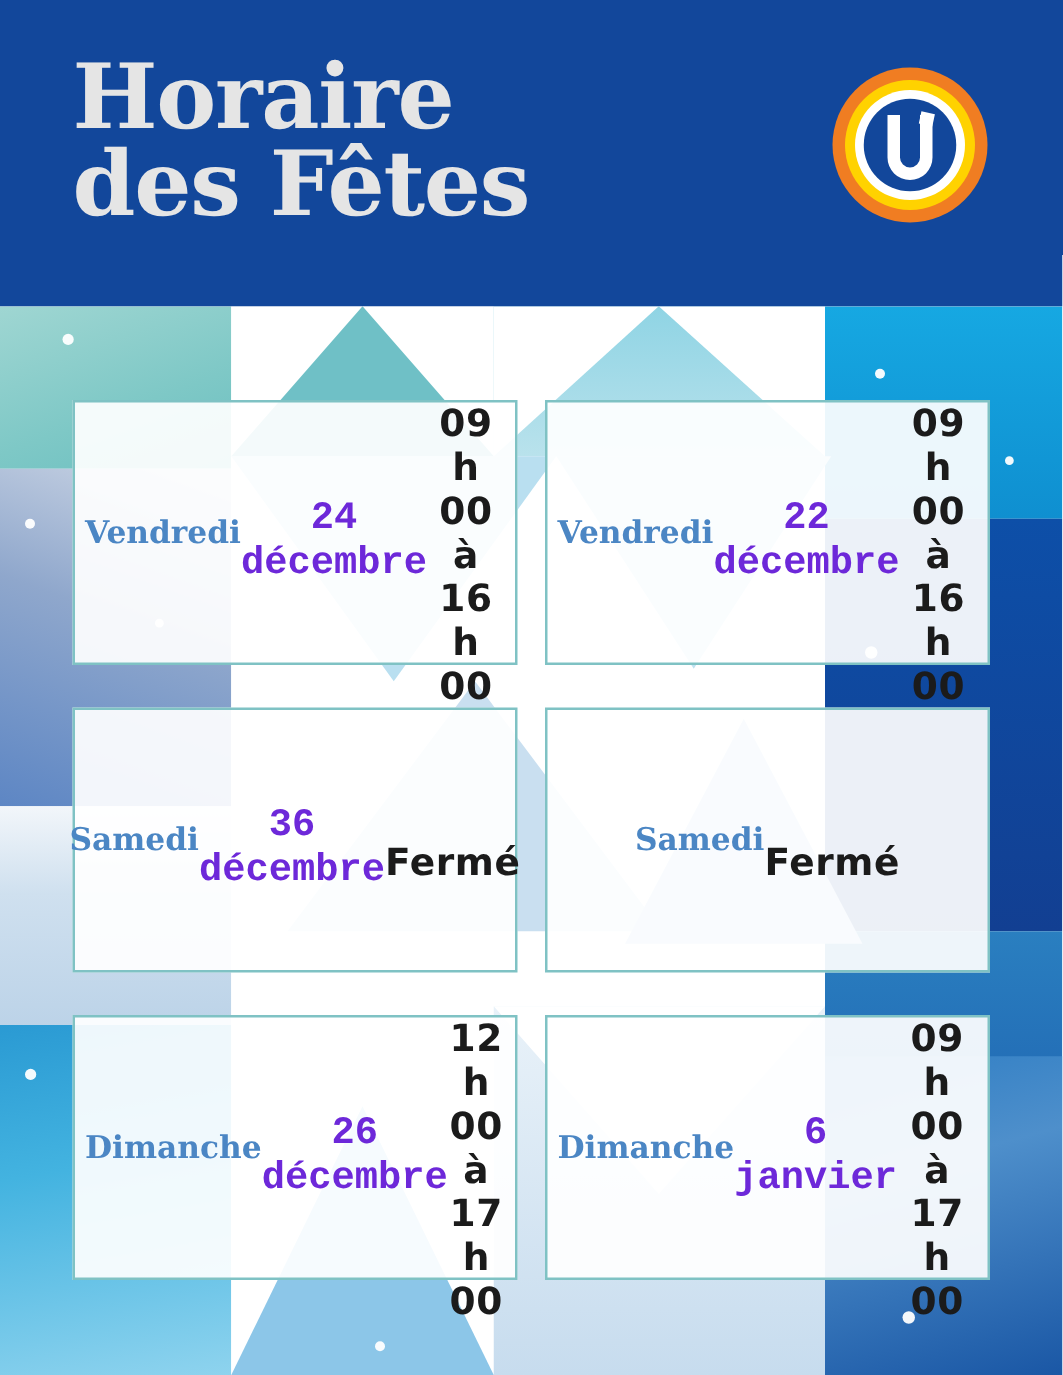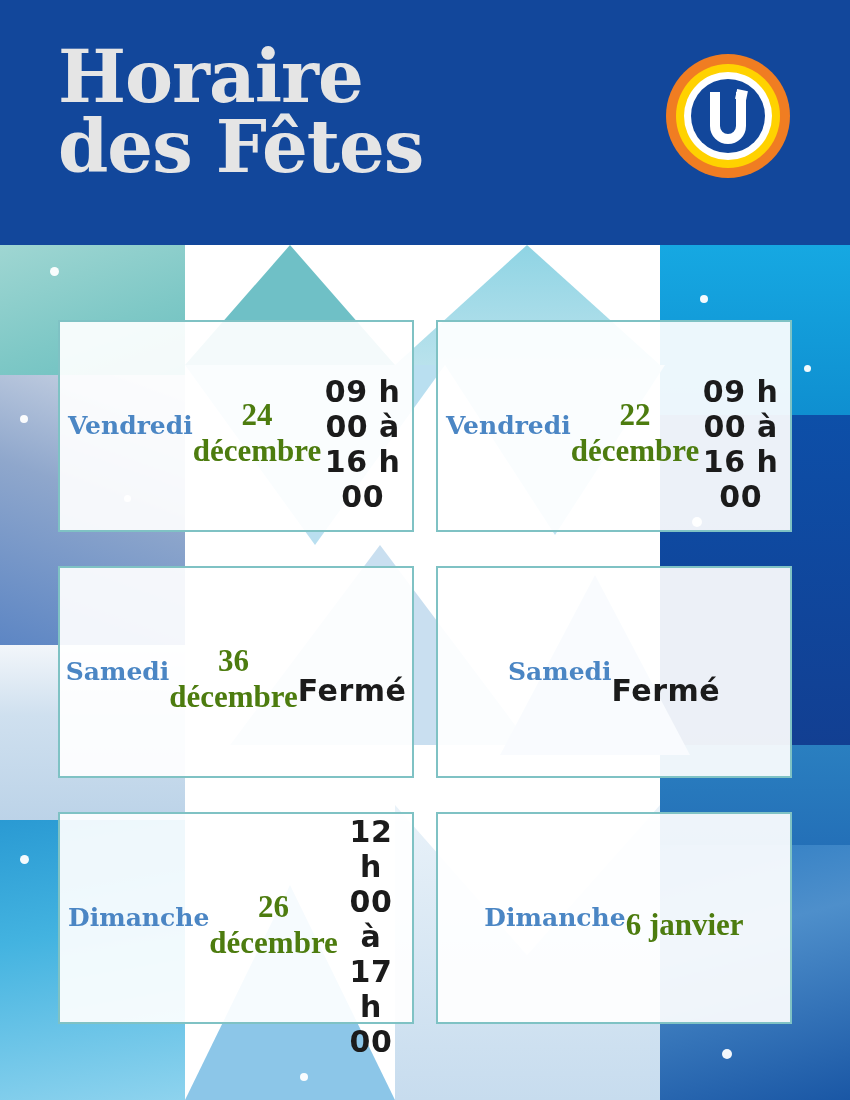--- a/index.html
+++ b/index.html
@@ -149,24 +149,24 @@
     padding: 10px 8px;
   }
   .card .day {
     font-family: "DejaVu Serif", "Liberation Serif", serif;
     font-weight: bold;
     font-size: 25px;
     color: #4b86c4;
     line-height: 1.15;
   }
   .card .date {
-    font-family: Liberation Serif, serif;
+    font-family: Liberation Mono, monospace;
     font-weight: bold;
     font-size: 31px;
-    color: #4d7c0f;
+    color: #6d28d9;
     line-height: 1.15;
     margin-top: 14px;
   }
   .card .date sup {
     font-size: 17px;
     vertical-align: super;
   }
   .card .hours {
     font-family: "DejaVu Sans", "Liberation Sans", sans-serif;
     font-weight: bold;
@@ -256,16 +256,17 @@
 
     <div class="card">
       <div class="day">Dimanche</div>
       <div class="date"><span>26 décembre</span></div>
       <div class="hours">12 h 00 à 17 h 00</div>
     </div>
 
     <div class="card">
       <div class="day">Dimanche</div>
       <div class="date"><span>6 janvier</span></div>
+      <div class="hours">09 h 00 à 17 h 00</div>
     </div>
 
   </div>
 </div>
 
 </body></html>

